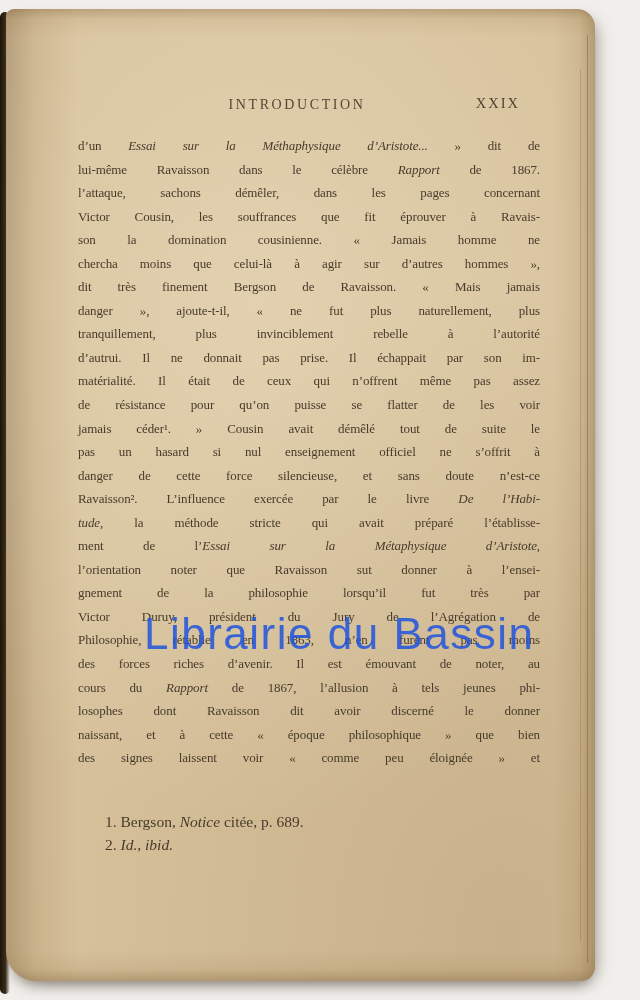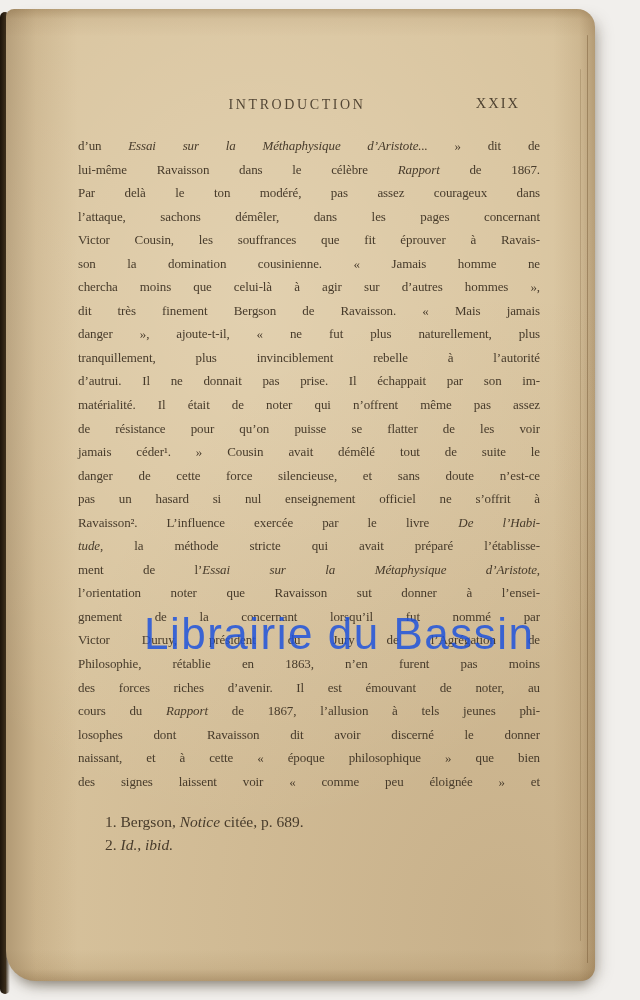--- a/index.html
+++ b/index.html
@@ -70,39 +70,38 @@
     <div class="edge-line b"></div>
 
     <div class="header">
       <span class="running-title">INTRODUCTION</span>
       <span class="page-number">XXIX</span>
     </div>
 
     <div class="body" id="body">
         <div class="text-line">d’un <i>Essai sur la Méthaphysique d’Aristote...</i> » dit de</div>
         <div class="text-line">lui-même Ravaisson dans le célèbre <i>Rapport</i> de 1867.</div>
-        <div class="text-line">Par delà le ton modéré, pas assez courageux dans</div>
         <div class="text-line">l’attaque, sachons démêler, dans les pages concernant</div>
         <div class="text-line">Victor Cousin, les souffrances que fit éprouver à Ravais-</div>
         <div class="text-line">son la domination cousinienne. « Jamais homme ne</div>
         <div class="text-line">chercha moins que celui-là à agir sur d’autres hommes »,</div>
         <div class="text-line">dit très finement Bergson de Ravaisson. « Mais jamais</div>
         <div class="text-line">danger », ajoute-t-il, « ne fut plus naturellement, plus</div>
         <div class="text-line">tranquillement, plus invinciblement rebelle à l’autorité</div>
         <div class="text-line">d’autrui. Il ne donnait pas prise. Il échappait par son im-</div>
-        <div class="text-line">matérialité. Il était de noter qui n’offrent même pas assez</div>
+        <div class="text-line">matérialité. Il était de ceux qui n’offrent même pas assez</div>
         <div class="text-line">de résistance pour qu’on puisse se flatter de les voir</div>
         <div class="text-line">jamais céder¹. » Cousin avait démêlé tout de suite le</div>
+        <div class="text-line">pas un hasard si nul enseignement officiel ne s’offrit à</div>
         <div class="text-line">danger de cette force silencieuse, et sans doute n’est-ce</div>
-        <div class="text-line">pas un hasard si nul enseignement officiel ne s’offrit à</div>
         <div class="text-line">Ravaisson². L’influence exercée par le livre <i>De l’Habi-</i></div>
         <div class="text-line"><i>tude</i>, la méthode stricte qui avait préparé l’établisse-</div>
         <div class="text-line">ment de l’<i>Essai sur la Métaphysique d’Aristote</i>,</div>
         <div class="text-line">l’orientation noter que Ravaisson sut donner à l’ensei-</div>
-        <div class="text-line">gnement de la concernant lorsqu’il fut nommé par</div>
+        <div class="text-line">gnement de la philosophie lorsqu’il fut très par</div>
         <div class="text-line">Victor Duruy, président du Jury de l’Agrégation de</div>
         <div class="text-line">Philosophie, rétablie en 1863, n’en furent pas moins</div>
         <div class="text-line">des forces riches d’avenir. Il est émouvant de noter, au</div>
         <div class="text-line">cours du <i>Rapport</i> de 1867, l’allusion à tels jeunes phi-</div>
         <div class="text-line">losophes dont Ravaisson dit avoir discerné le donner</div>
         <div class="text-line">naissant, et à cette « époque philosophique » que bien</div>
         <div class="text-line">des signes laissent voir « comme peu éloignée » et</div>
       </div>
 
     <div class="footnotes" id="footnotes">

